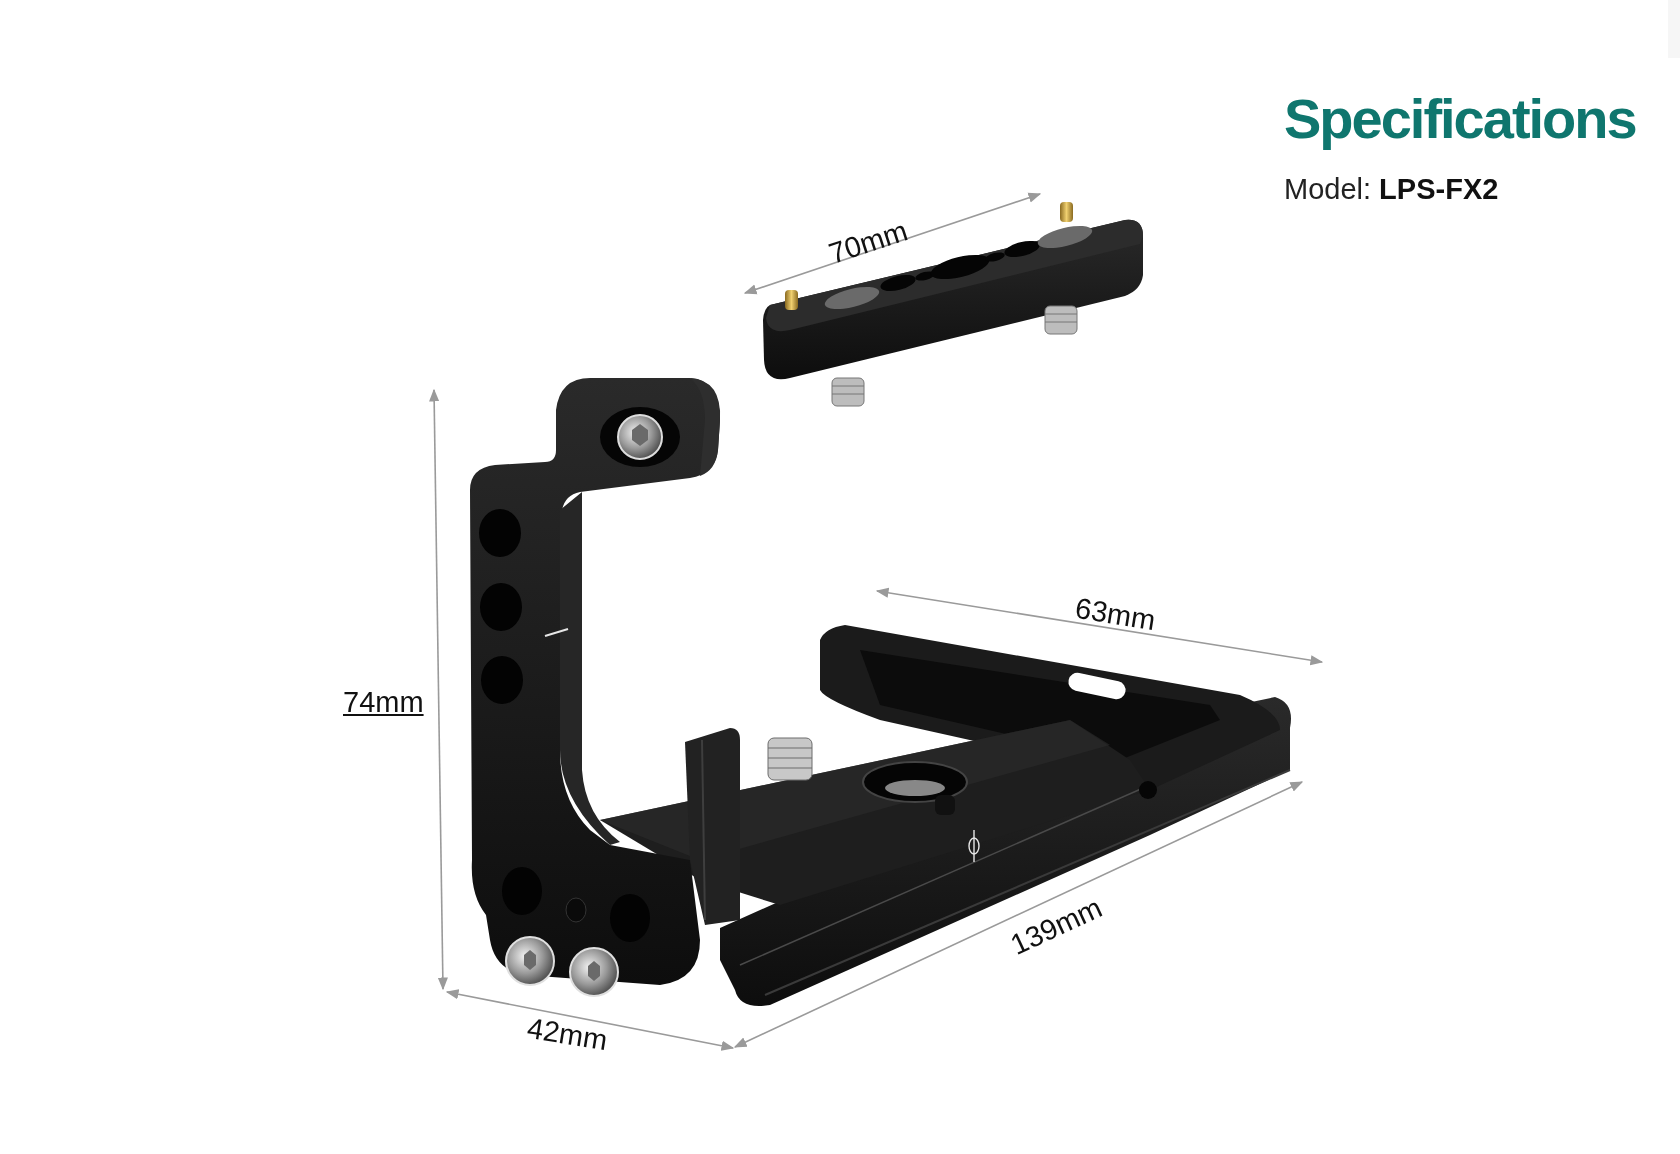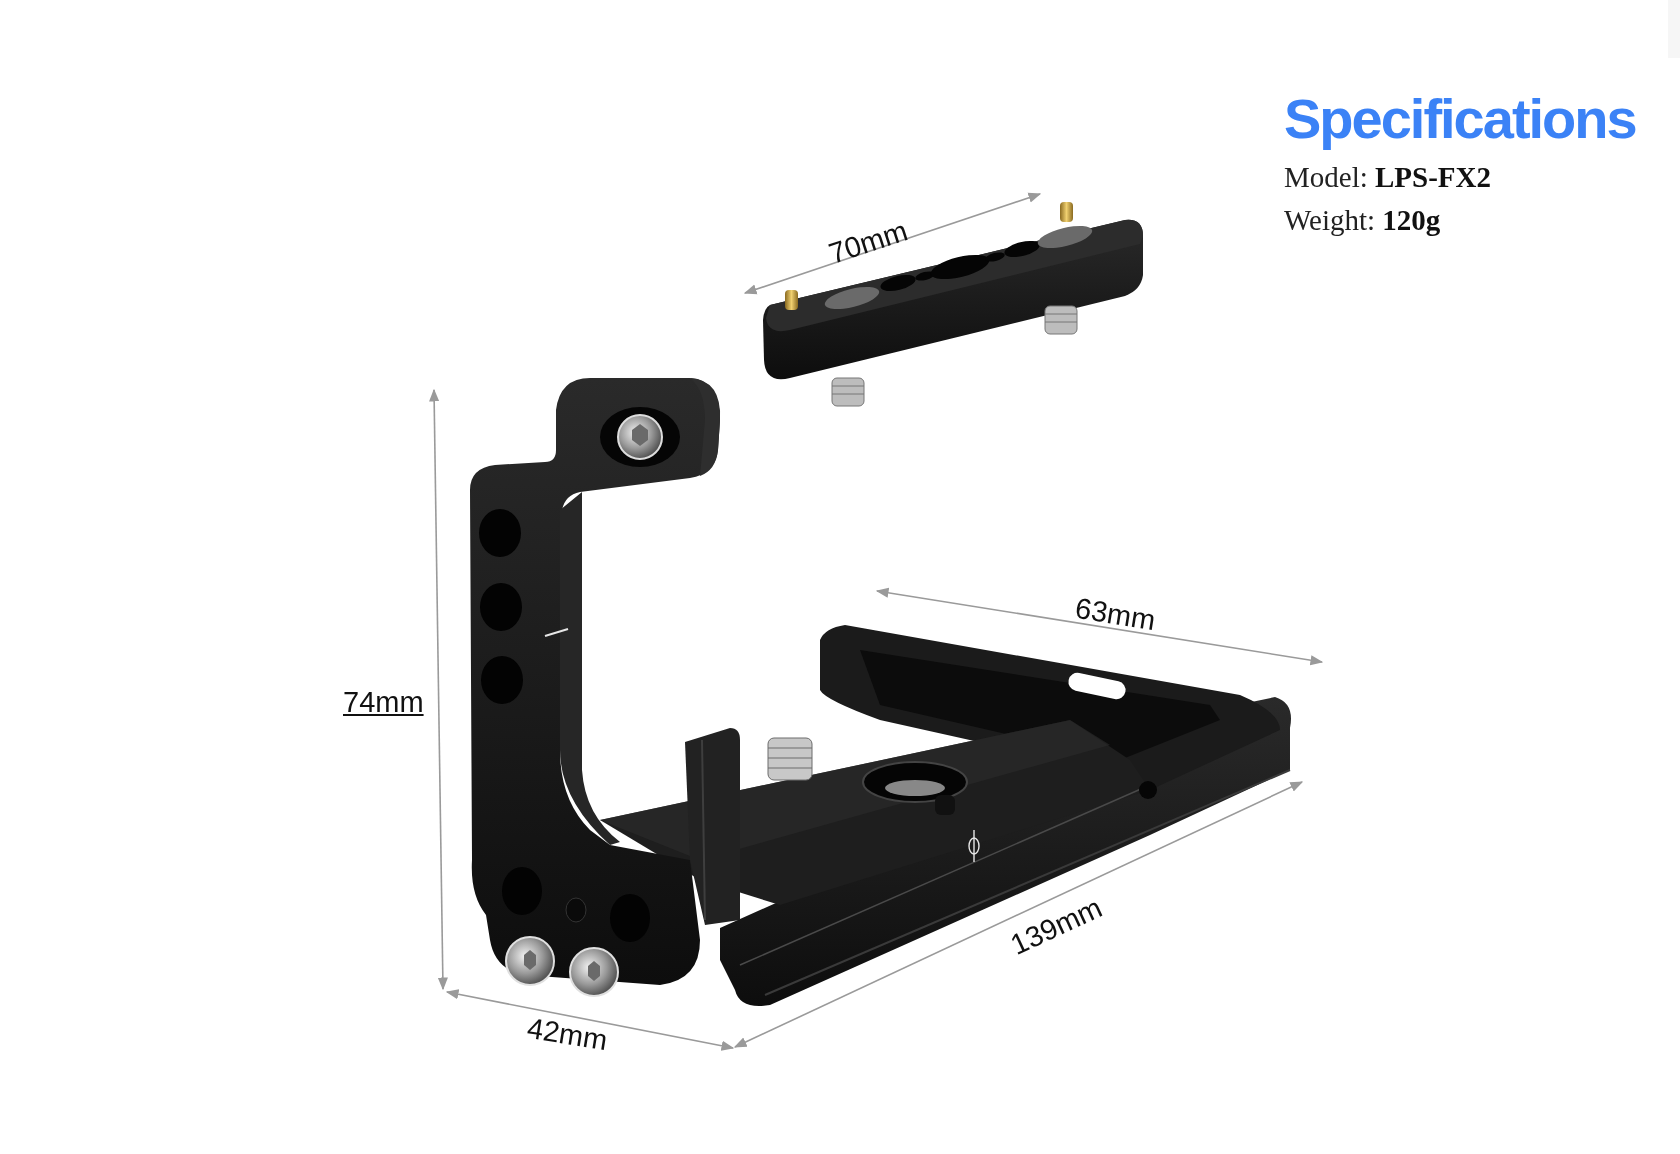--- a/index.html
+++ b/index.html
@@ -1,40 +1,37 @@
 <!DOCTYPE html>
 <html><head>
 <meta charset="utf-8">
 <style>
   html, body { margin:0; padding:0; background:#ffffff; }
   body { width:1680px; height:1154px; position:relative; overflow:hidden;
          font-family:"Liberation Sans", sans-serif; }
   .corner-block { position:absolute; right:0; top:0; width:12px; height:58px; background:#f6f6f6; }
   .specs { position:absolute; left:1284px; top:86px; color:#333333; }
-  .specs .title { font-size:56px; font-weight:bold; letter-spacing:-2px; color:#3b82f6; margin:0; line-height:66px; }
+  .specs .title { font-size:56px; font-weight:bold; letter-spacing:-2px; color:#0f766e; margin:0; line-height:66px; }
   .specs .row { font-size:29px; color:#222; line-height:43px; }
   .specs .row .k { font-weight:normal; }
   .specs .row .v { font-weight:bold; color:#111; }
-  .spec-list { margin-top:4px;font-family:Liberation Serif, serif; }
+  .spec-list { margin-top:16px; }
   svg.art { position:absolute; left:0; top:0; }
   .dim-label { position:absolute; font-size:29px; color:#111; white-space:nowrap; transform-origin:center center; }
 </style>
 </head>
 <body>
 
 <div class="corner-block"></div>
 
 <div class="specs">
   <h1 class="title">Specifications</h1>
   <div class="spec-list">
     <div class="row">
       <span class="k">Model: </span><span class="v">LPS-FX2</span>
-    </div>
-    <div class="row">
-      <span class="k">Weight: </span><span class="v">120g</span>
     </div>
   </div>
 </div>
 
 <svg class="art" width="1680" height="1154" viewBox="0 0 1680 1154">
   <defs>
     <linearGradient id="metal" x1="0" y1="0" x2="0" y2="1">
       <stop offset="0" stop-color="#2a2a2a"></stop>
       <stop offset="1" stop-color="#0d0d0d"></stop>
     </linearGradient>

